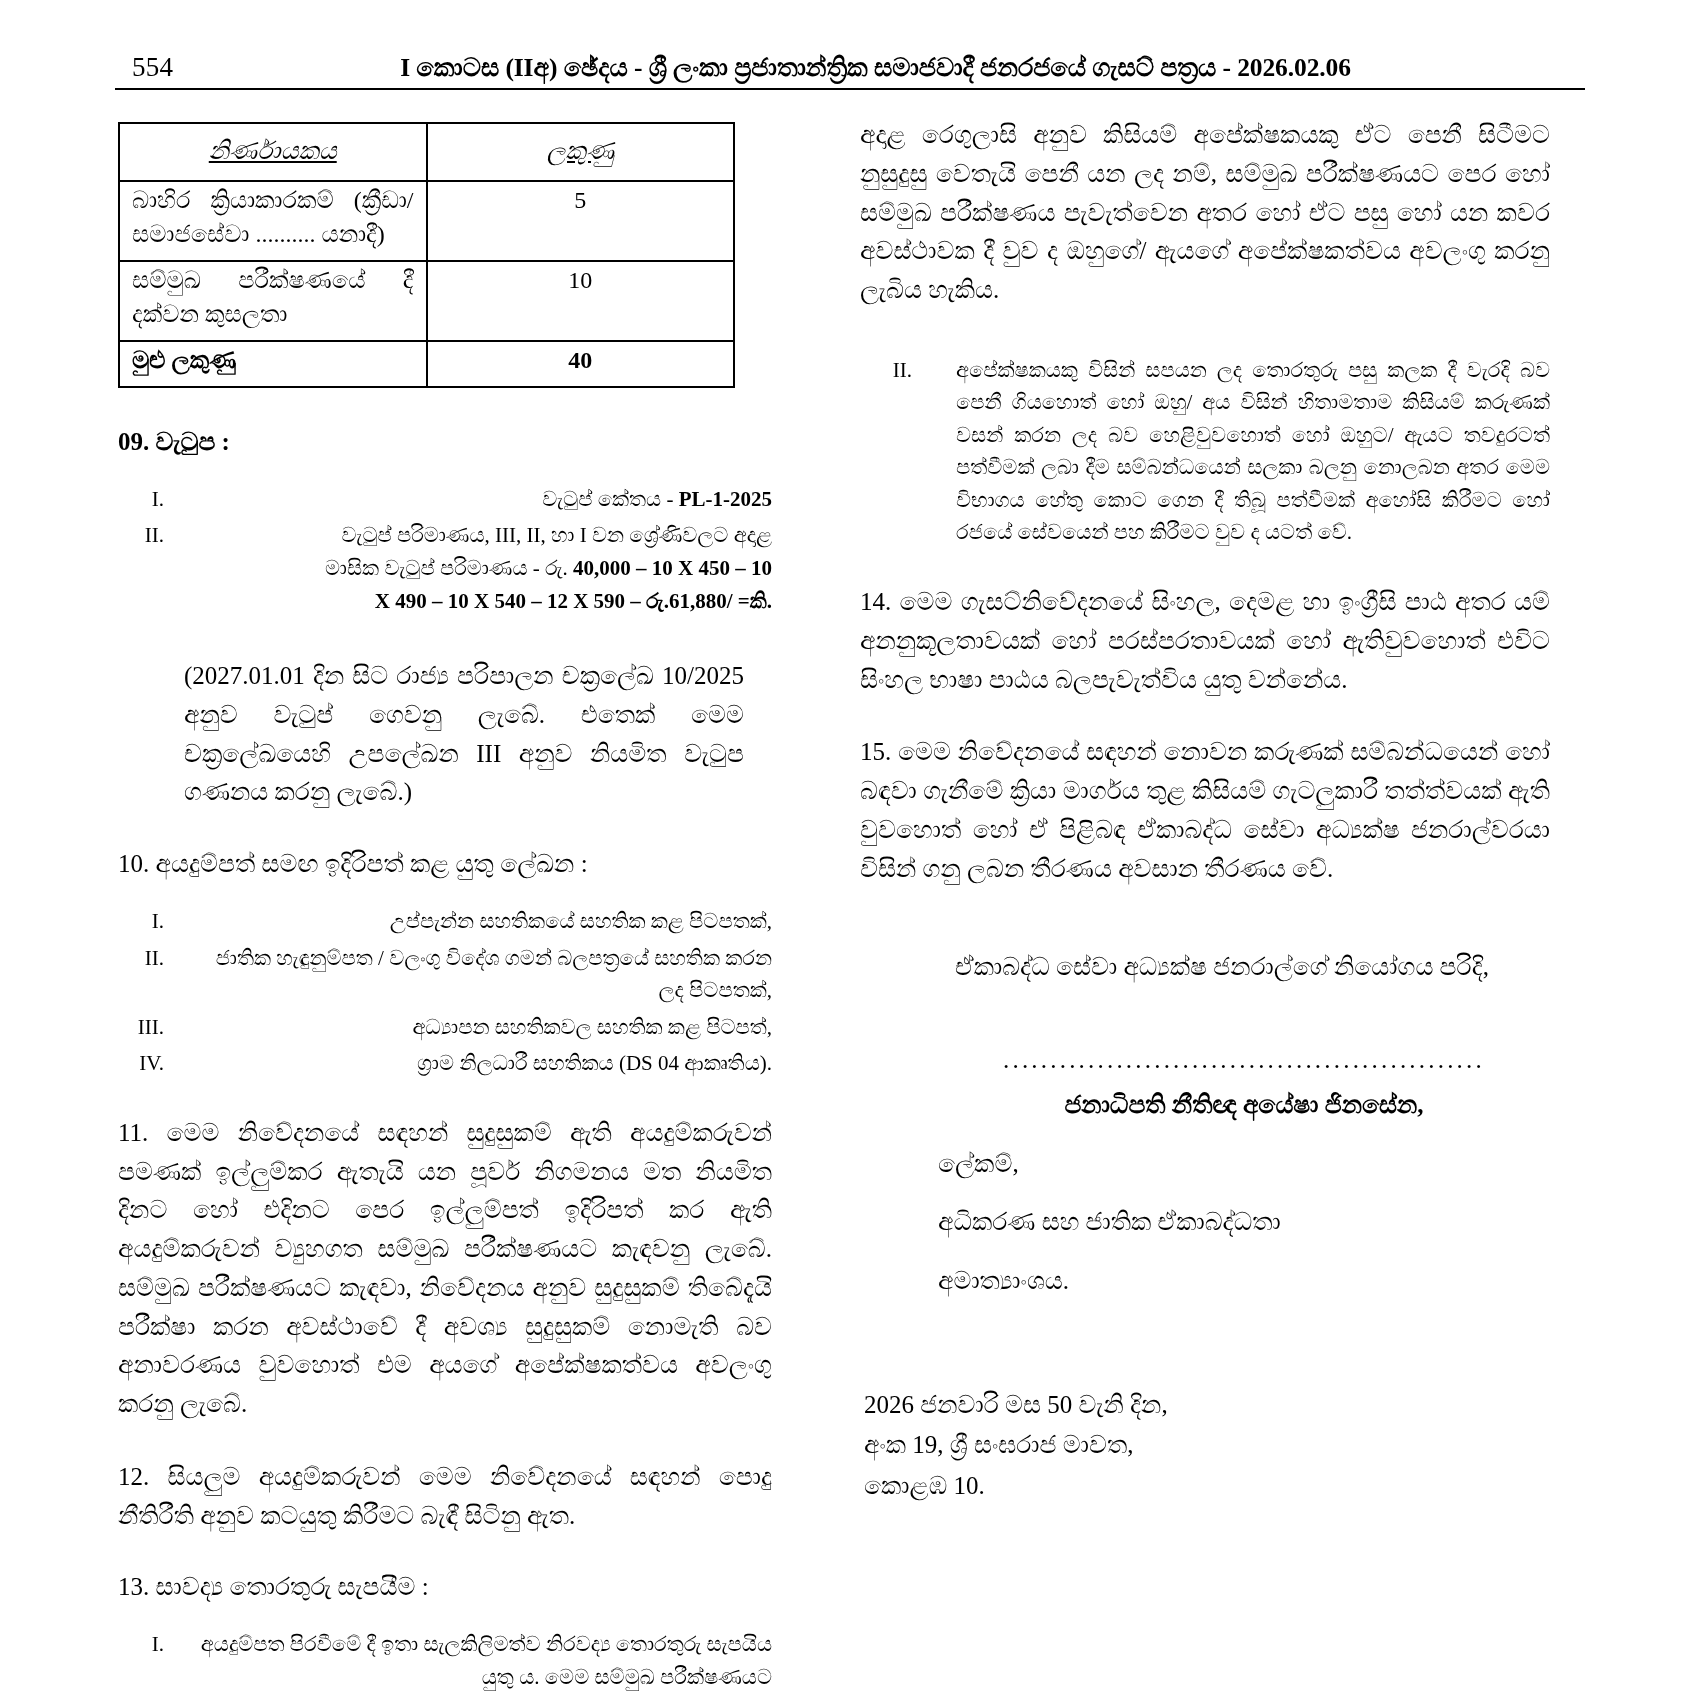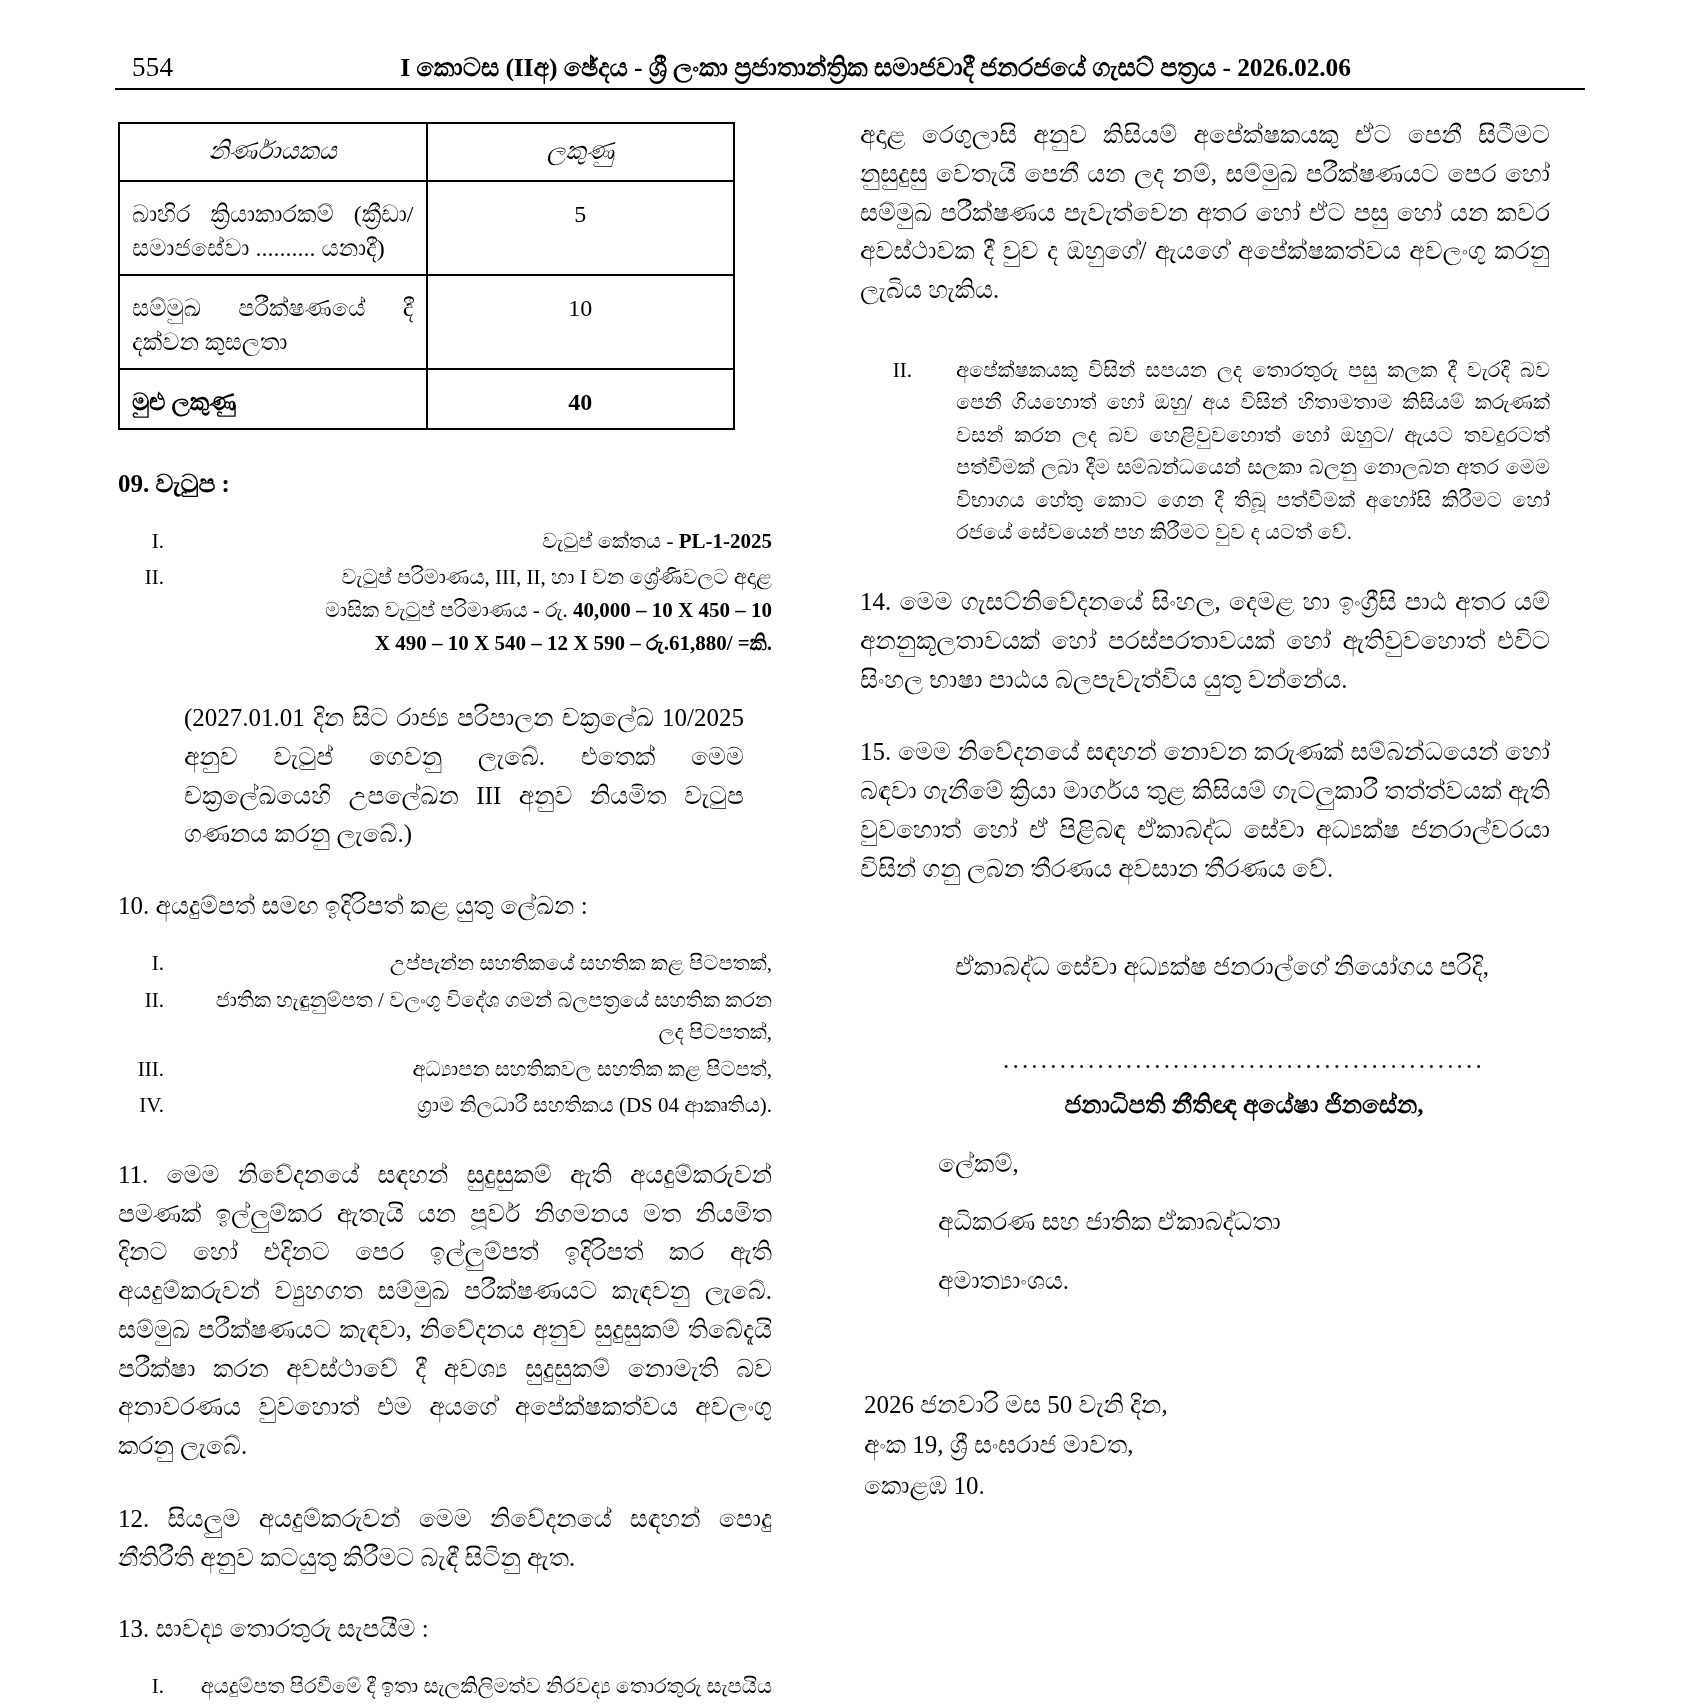--- a/index.html
+++ b/index.html
@@ -84,31 +84,32 @@
 
   
   table.marks-table {
     border-collapse: collapse;
     width: 617px;
     margin-top: 10px;
     table-layout: fixed;
   }
   table.marks-table td, table.marks-table th {
     border: 2px solid #000;
-    padding: 15px 12px 9px 12px;
+    padding: 1px 12px 9px 12px;
     font-size: 24px;
     vertical-align: top;
     line-height: 1.42;
   }
   table.marks-table th.crit-head {
     text-align: center;
     font-style: italic;
     font-weight: normal;
     font-size: 25px;
     padding: 9px 12px 11px 12px;
+    text-decoration: underline;
   }
   td.crit-cell {
     text-align: justify;
     text-align-last: left;
     width: 520px;
   }
   td.mark-cell {
     text-align: center;
     width: 97px;
     font-size: 25px;

